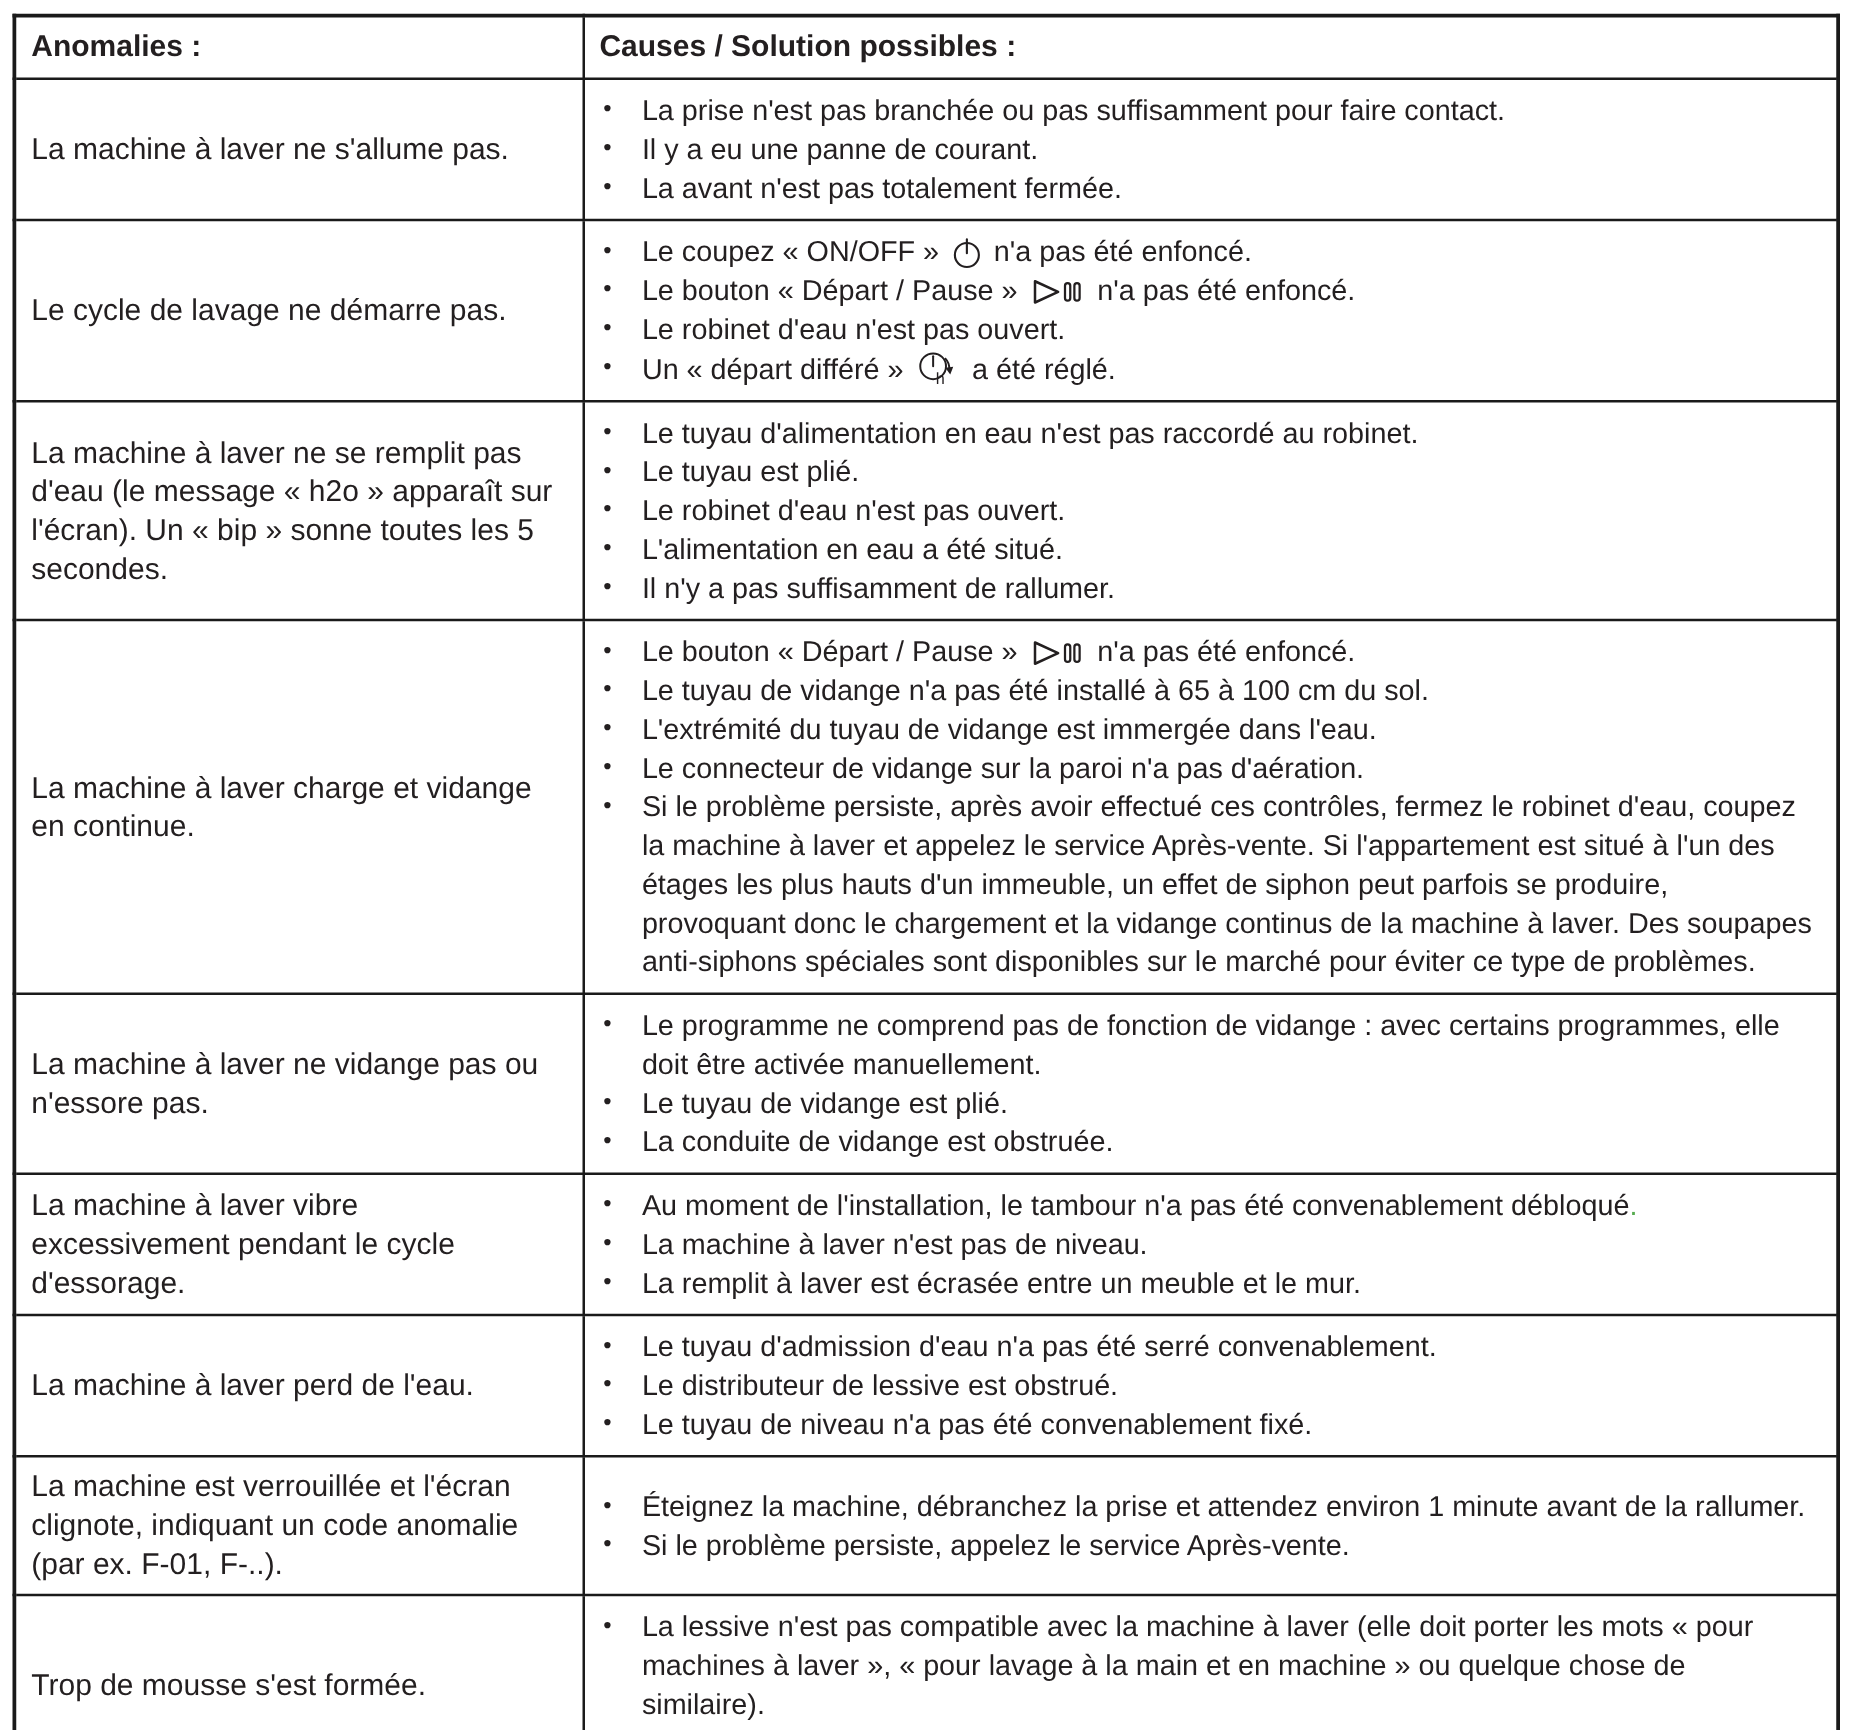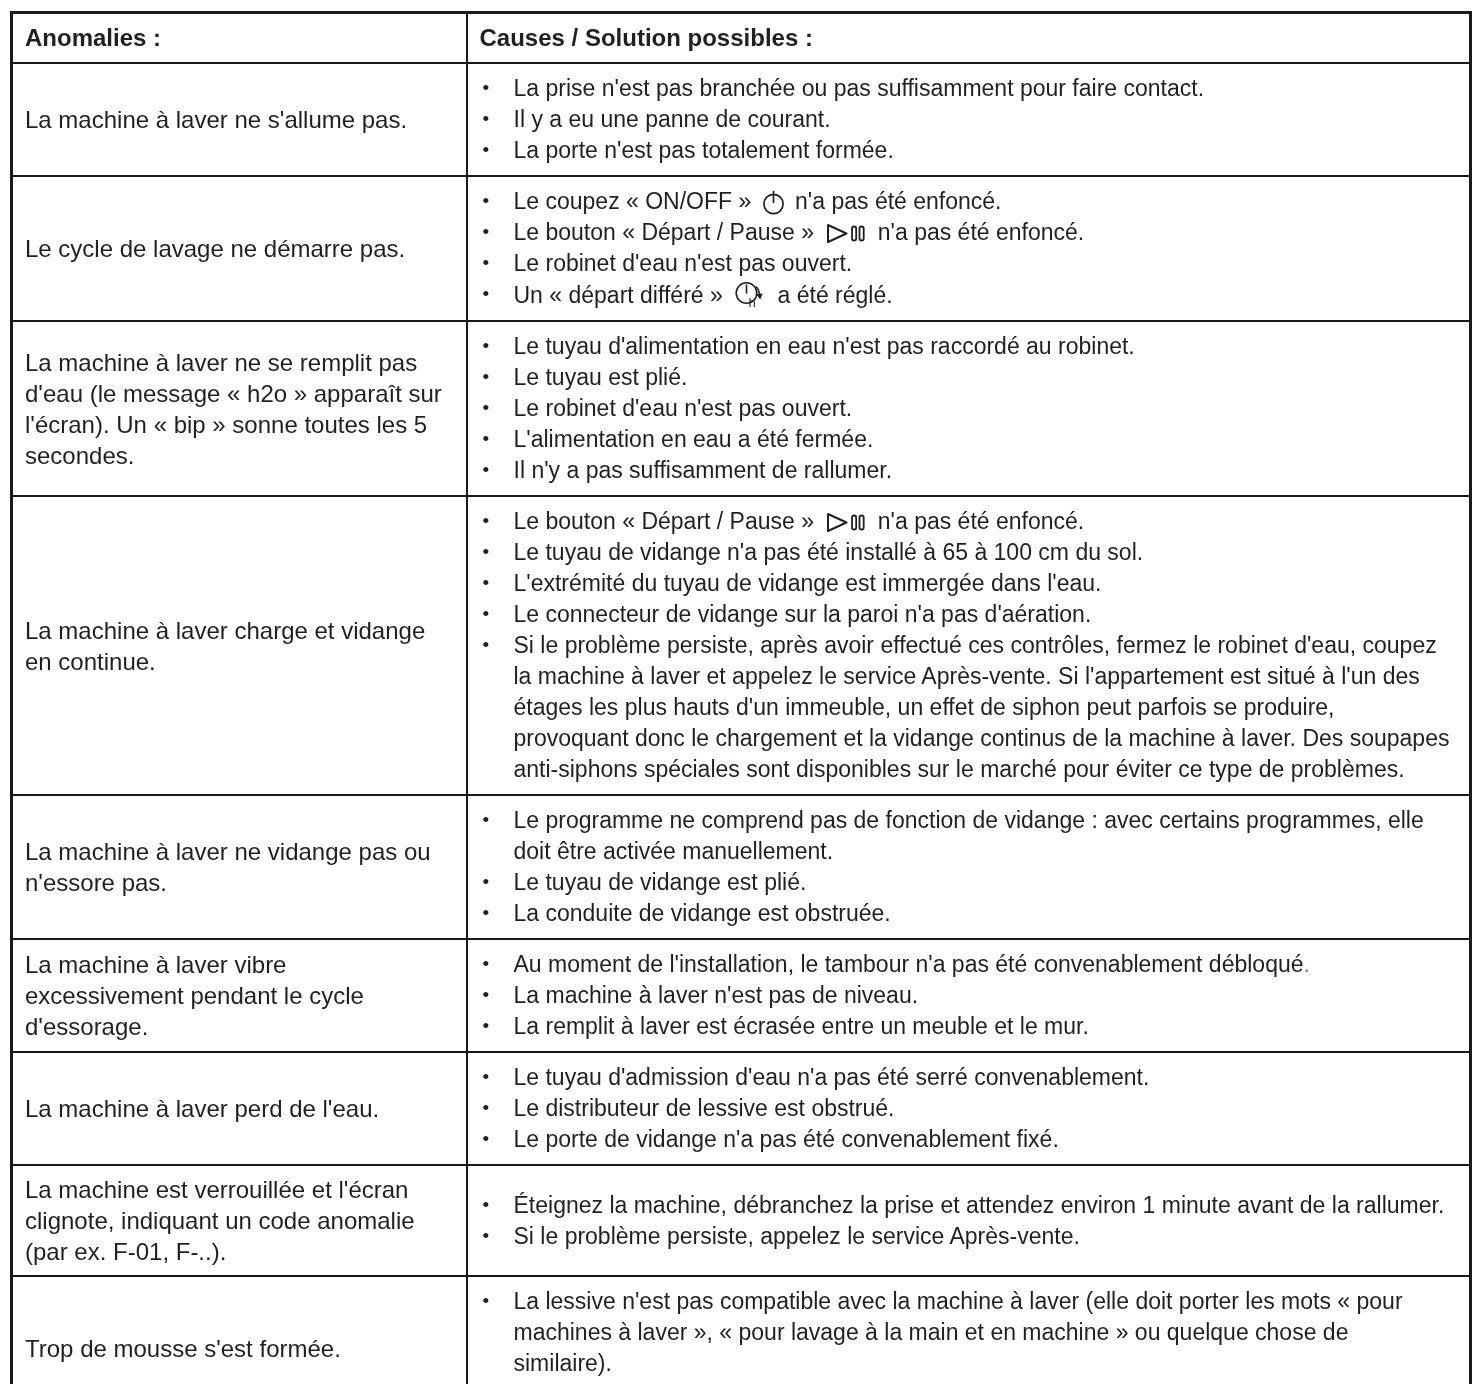--- a/index.html
+++ b/index.html
@@ -95,21 +95,21 @@
         <th>Causes / Solution possibles :</th>
       </tr>
     </thead>
     <tbody>
         <tr>
           <td class="cell-anomaly">La machine à laver ne s'allume pas.</td>
           <td class="cell-causes">
             <ul class="causes-list">
               <li class="cause-item"><span class="bullet">•</span><span>La prise n'est pas branchée ou pas suffisamment pour faire contact.</span></li>
               <li class="cause-item"><span class="bullet">•</span><span>Il y a eu une panne de courant.</span></li>
-              <li class="cause-item"><span class="bullet">•</span><span>La porte n'est pas totalement formée.</span></li>
+              <li class="cause-item"><span class="bullet">•</span><span>La avant n'est pas totalement fermée.</span></li>
             </ul>
           </td>
         </tr>
         <tr>
           <td class="cell-anomaly">Le cycle de lavage ne démarre pas.</td>
           <td class="cell-causes">
             <ul class="causes-list">
               <li class="cause-item"><span class="bullet">•</span><span>Le coupez « ON/OFF » </span><span class="inline-icon"><svg width="23" height="27" viewBox="0 0 23 27">
                     <circle cx="11.5" cy="15" r="9.6" fill="none" stroke="#231f20" stroke-width="1.7"></circle>
                     <line x1="11.5" y1="2.5" x2="11.5" y2="13.5" stroke="#231f20" stroke-width="1.7" stroke-linecap="round"></line>
@@ -130,21 +130,21 @@
             </ul>
           </td>
         </tr>
         <tr>
           <td class="cell-anomaly">La machine à laver ne se remplit pas d'eau (le message « h2o » apparaît sur l'écran). Un « bip » sonne toutes les 5 secondes.</td>
           <td class="cell-causes">
             <ul class="causes-list">
               <li class="cause-item"><span class="bullet">•</span><span>Le tuyau d'alimentation en eau n'est pas raccordé au robinet.</span></li>
               <li class="cause-item"><span class="bullet">•</span><span>Le tuyau est plié.</span></li>
               <li class="cause-item"><span class="bullet">•</span><span>Le robinet d'eau n'est pas ouvert.</span></li>
-              <li class="cause-item"><span class="bullet">•</span><span>L'alimentation en eau a été fermée.</span></li>
+              <li class="cause-item"><span class="bullet">•</span><span>L'alimentation en eau a été situé.</span></li>
               <li class="cause-item"><span class="bullet">•</span><span>Il n'y a pas suffisamment de rallumer.</span></li>
             </ul>
           </td>
         </tr>
         <tr>
           <td class="cell-anomaly">La machine à laver charge et vidange en continue.</td>
           <td class="cell-causes">
             <ul class="causes-list">
               <li class="cause-item"><span class="bullet">•</span><span>Le bouton « Départ / Pause » </span><span class="inline-icon"><svg width="43" height="27" viewBox="0 0 43 27">
                     <path d="M4 5 L22.5 13.5 L4 22 Z" fill="none" stroke="#231f20" stroke-width="2" stroke-linejoin="round"></path>
@@ -177,21 +177,21 @@
               <li class="cause-item"><span class="bullet">•</span><span>La remplit à laver est écrasée entre un meuble et le mur.</span></li>
             </ul>
           </td>
         </tr>
         <tr>
           <td class="cell-anomaly">La machine à laver perd de l'eau.</td>
           <td class="cell-causes">
             <ul class="causes-list">
               <li class="cause-item"><span class="bullet">•</span><span>Le tuyau d'admission d'eau n'a pas été serré convenablement.</span></li>
               <li class="cause-item"><span class="bullet">•</span><span>Le distributeur de lessive est obstrué.</span></li>
-              <li class="cause-item"><span class="bullet">•</span><span>Le porte de vidange n'a pas été convenablement fixé.</span></li>
+              <li class="cause-item"><span class="bullet">•</span><span>Le tuyau de niveau n'a pas été convenablement fixé.</span></li>
             </ul>
           </td>
         </tr>
         <tr>
           <td class="cell-anomaly">La machine est verrouillée et l'écran clignote, indiquant un code anomalie (par ex. F-01, F-..).</td>
           <td class="cell-causes">
             <ul class="causes-list">
               <li class="cause-item"><span class="bullet">•</span><span>Éteignez la machine, débranchez la prise et attendez environ 1 minute avant de la rallumer.</span></li>
               <li class="cause-item"><span class="bullet">•</span><span>Si le problème persiste, appelez le service Après-vente.</span></li>
             </ul>

